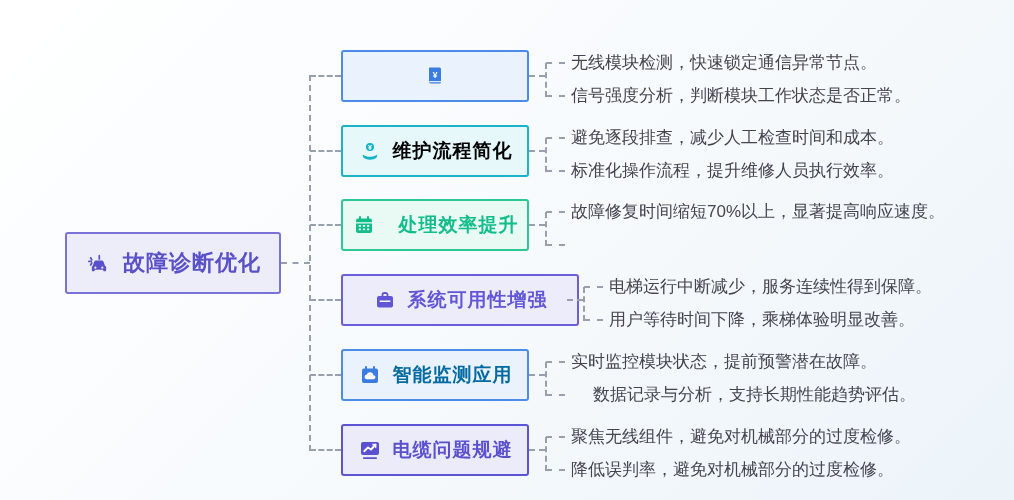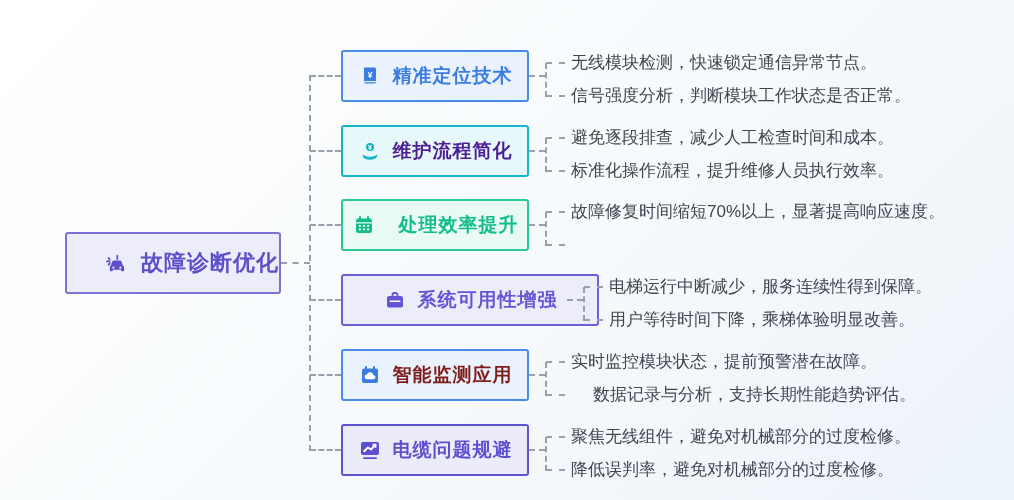--- a/index.html
+++ b/index.html
@@ -10,21 +10,21 @@
   #canvas{
     position:relative;width:1014px;height:500px;
     background:linear-gradient(135deg,#ffffff 0%,#f8fbfd 45%,#ecf3f9 100%);
   }
   .conn{position:absolute;pointer-events:none;}
   .conn.h{border-top:2px dashed #98a0ad;}
   .conn.v{border-left:2px dashed #98a0ad;}
   .root-node{
     position:absolute;left:65px;top:232px;width:216px;height:62px;
     box-sizing:border-box;border:2px solid #7b72d9;background:#edecf9;
-    border-radius:3px;display:flex;align-items:center;justify-content:flex-end;gap:12px;
+    border-radius:3px;display:flex;align-items:center;justify-content:center;gap:12px;
   }
   .root-label{font-size:22px;font-weight:bold;color:#5a50c8;letter-spacing:1px;}
   .branch-box{
     position:absolute;box-sizing:border-box;height:52px;border-radius:3px;
     display:flex;align-items:center;justify-content:center;gap:11px;
     border:2px solid;background:#fff;
   }
   .branch-label{font-size:19px;font-weight:bold;letter-spacing:1px;white-space:nowrap;}
   .branch-icon,.root-icon{display:flex;align-items:center;}
   .leaf{
@@ -56,38 +56,37 @@
     <div class="conn v" style="left: 309px; top: 75px; width: 0px; height: 376px; border-color: rgb(152, 160, 173);"></div>
     <div class="conn h" style="left: 310px; top: 75px; width: 31px; height: 0px; border-color: rgb(152, 160, 173);"></div>
     <div class="branch-box" style="left: 341px; top: 50px; width: 188px; border-color: rgb(77, 139, 232); background: rgb(233, 242, 253);">
     <span class="branch-icon">
         <svg width="24" height="24" viewBox="0 0 24 24">
           <path fill="#3b7ce0" d="M6.5 3.5h10A1.5 1.5 0 0 1 18 5v13a1.5 1.5 0 0 1-1.5 1.5h-9A1.5 1.5 0 0 1 6 18V4a.5.5 0 0 1 .5-.5z"></path>
           <path fill="#fff" opacity=".85" d="M6 17.4c.4-.3.9-.4 1.5-.4H18v1.2H7.5c-.6 0-1.1.2-1.5.5z"></path>
           <text x="12" y="13.5" font-size="8.5" font-weight="bold" fill="#fff" text-anchor="middle">¥</text>
         </svg>
       </span>
-    <span class="branch-label" style="color: rgb(59, 124, 224);">精准定位技术</span>
   </div>
     <div class="conn h" style="left: 529px; top: 75px; width: 16px; height: 0px; border-color: rgb(152, 160, 173);"></div>
     <div class="conn v" style="left: 545px; top: 63px; width: 0px; height: 34px; border-color: rgb(152, 160, 173);"></div>
     <div class="conn h" style="left: 546px; top: 62px; width: 19px; height: 0px; border-color: rgb(152, 160, 173);"></div>
     <div class="conn h" style="left: 546px; top: 95px; width: 19px; height: 0px; border-color: rgb(152, 160, 173);"></div>
     <div class="leaf" style="left: 571px; top: 50px;">无线模块检测，快速锁定通信异常节点。</div>
     <div class="leaf" style="left: 571px; top: 83px;">信号强度分析，判断模块工作状态是否正常。</div>
     <div class="conn h" style="left: 310px; top: 150px; width: 31px; height: 0px; border-color: rgb(152, 160, 173);"></div>
     <div class="branch-box" style="left: 341px; top: 125px; width: 188px; border-color: rgb(26, 180, 200); background: rgb(230, 248, 250);">
     <span class="branch-icon">
         <svg width="24" height="24" viewBox="0 0 24 24">
           <circle cx="12" cy="8" r="4" fill="#14b1c7"></circle>
           <text x="12" y="10.6" font-size="7" font-weight="bold" fill="#fff" text-anchor="middle">¥</text>
           <path fill="#14b1c7" d="M4.5 15.5c2.3 1.7 4.9 2.3 7.5 2.3s5.2-.6 7.5-2.3l-1 3.2c-1.9 1.3-4.1 2-6.5 2s-4.6-.7-6.5-2z"></path>
         </svg>
       </span>
-    <span class="branch-label" style="color: #4c1d95;">维护流程简化</span>
+    <span class="branch-label" style="color: #000000;">维护流程简化</span>
   </div>
     <div class="conn h" style="left: 529px; top: 150px; width: 16px; height: 0px; border-color: rgb(152, 160, 173);"></div>
     <div class="conn v" style="left: 545px; top: 138px; width: 0px; height: 34px; border-color: rgb(152, 160, 173);"></div>
     <div class="conn h" style="left: 546px; top: 137px; width: 19px; height: 0px; border-color: rgb(152, 160, 173);"></div>
     <div class="conn h" style="left: 546px; top: 170px; width: 19px; height: 0px; border-color: rgb(152, 160, 173);"></div>
     <div class="leaf" style="left: 571px; top: 125px;">避免逐段排查，减少人工检查时间和成本。</div>
     <div class="leaf" style="left: 571px; top: 158px;">标准化操作流程，提升维修人员执行效率。</div>
     <div class="conn h" style="left: 310px; top: 224px; width: 31px; height: 0px; border-color: rgb(152, 160, 173);"></div>
     <div class="branch-box" style="left: 341px; top: 199px; width: 188px; border-color: rgb(43, 199, 149); background: rgb(233, 250, 244);">
     <span class="branch-icon">
@@ -107,21 +106,21 @@
         </svg>
       </span>
     <span class="branch-label" style="color: rgb(18, 189, 138); margin-left: 12px;">处理效率提升</span>
   </div>
     <div class="conn h" style="left: 529px; top: 224px; width: 16px; height: 0px; border-color: rgb(152, 160, 173);"></div>
     <div class="conn v" style="left: 545px; top: 212px; width: 0px; height: 34px; border-color: rgb(152, 160, 173);"></div>
     <div class="conn h" style="left: 546px; top: 211px; width: 19px; height: 0px; border-color: rgb(152, 160, 173);"></div>
     <div class="conn h" style="left: 546px; top: 244px; width: 19px; height: 0px; border-color: rgb(152, 160, 173);"></div>
     <div class="leaf" style="left: 571px; top: 199px;">故障修复时间缩短70%以上，显著提高响应速度。</div>
     <div class="conn h" style="left: 310px; top: 299px; width: 31px; height: 0px; border-color: rgb(152, 160, 173);"></div>
-    <div class="branch-box" style="left: 341px; top: 274px; width: 258px; border-color: rgb(106, 95, 216); background: rgb(237, 236, 251);">
+    <div class="branch-box" style="left: 341px; top: 274px; width: 238px; border-color: rgb(106, 95, 216); background: rgb(237, 236, 251);">
     <span class="branch-icon">
         <svg width="24" height="24" viewBox="0 0 24 24">
           <path d="M9.5 8V6.8A1.8 1.8 0 0 1 11.3 5h1.4a1.8 1.8 0 0 1 1.8 1.8V8" fill="none" stroke="#6256d6" stroke-width="1.8"></path>
           <rect x="4" y="8" width="16" height="11.5" rx="2" fill="#6256d6"></rect>
           <rect x="6.5" y="12.4" width="11" height="1.7" rx=".85" fill="#fff"></rect>
         </svg>
       </span>
     <span class="branch-label" style="color: rgb(98, 86, 214);">系统可用性增强</span>
   </div>
     <div class="conn h" style="left: 567px; top: 299px; width: 16px; height: 0px; border-color: rgb(152, 160, 173);"></div>
@@ -133,21 +132,21 @@
     <div class="conn h" style="left: 310px; top: 374px; width: 31px; height: 0px; border-color: rgb(152, 160, 173);"></div>
     <div class="branch-box" style="left: 341px; top: 349px; width: 188px; border-color: rgb(77, 139, 232); background: rgb(233, 242, 253);">
     <span class="branch-icon">
         <svg width="24" height="24" viewBox="0 0 24 24">
           <rect x="4" y="5.5" width="16" height="14.5" rx="2" fill="#3b7ce0"></rect>
           <rect x="7" y="3" width="2" height="4.4" rx="1" fill="#3b7ce0"></rect>
           <rect x="15" y="3" width="2" height="4.4" rx="1" fill="#3b7ce0"></rect>
           <path fill="#fff" d="M9 16.2a2.3 2.3 0 0 1-.2-4.6 3.4 3.4 0 0 1 6.6.6 2 2 0 0 1 .2 4z"></path>
         </svg>
       </span>
-    <span class="branch-label" style="color: #7f1d1d; text-align: right;">智能监测应用</span>
+    <span class="branch-label" style="color: #0369a1; text-align: right;">智能监测应用</span>
   </div>
     <div class="conn h" style="left: 529px; top: 374px; width: 16px; height: 0px; border-color: rgb(152, 160, 173);"></div>
     <div class="conn v" style="left: 545px; top: 362px; width: 0px; height: 34px; border-color: rgb(152, 160, 173);"></div>
     <div class="conn h" style="left: 546px; top: 361px; width: 19px; height: 0px; border-color: rgb(152, 160, 173);"></div>
     <div class="conn h" style="left: 546px; top: 394px; width: 19px; height: 0px; border-color: rgb(152, 160, 173);"></div>
     <div class="leaf" style="left: 571px; top: 349px;">实时监控模块状态，提前预警潜在故障。</div>
     <div class="leaf" style="left: 571px; top: 382px; margin-left: 22px;">数据记录与分析，支持长期性能趋势评估。</div>
     <div class="conn h" style="left: 310px; top: 449px; width: 31px; height: 0px; border-color: rgb(152, 160, 173);"></div>
     <div class="branch-box" style="left: 341px; top: 424px; width: 188px; border-color: rgb(93, 84, 212); background: rgb(236, 235, 250);">
     <span class="branch-icon">

